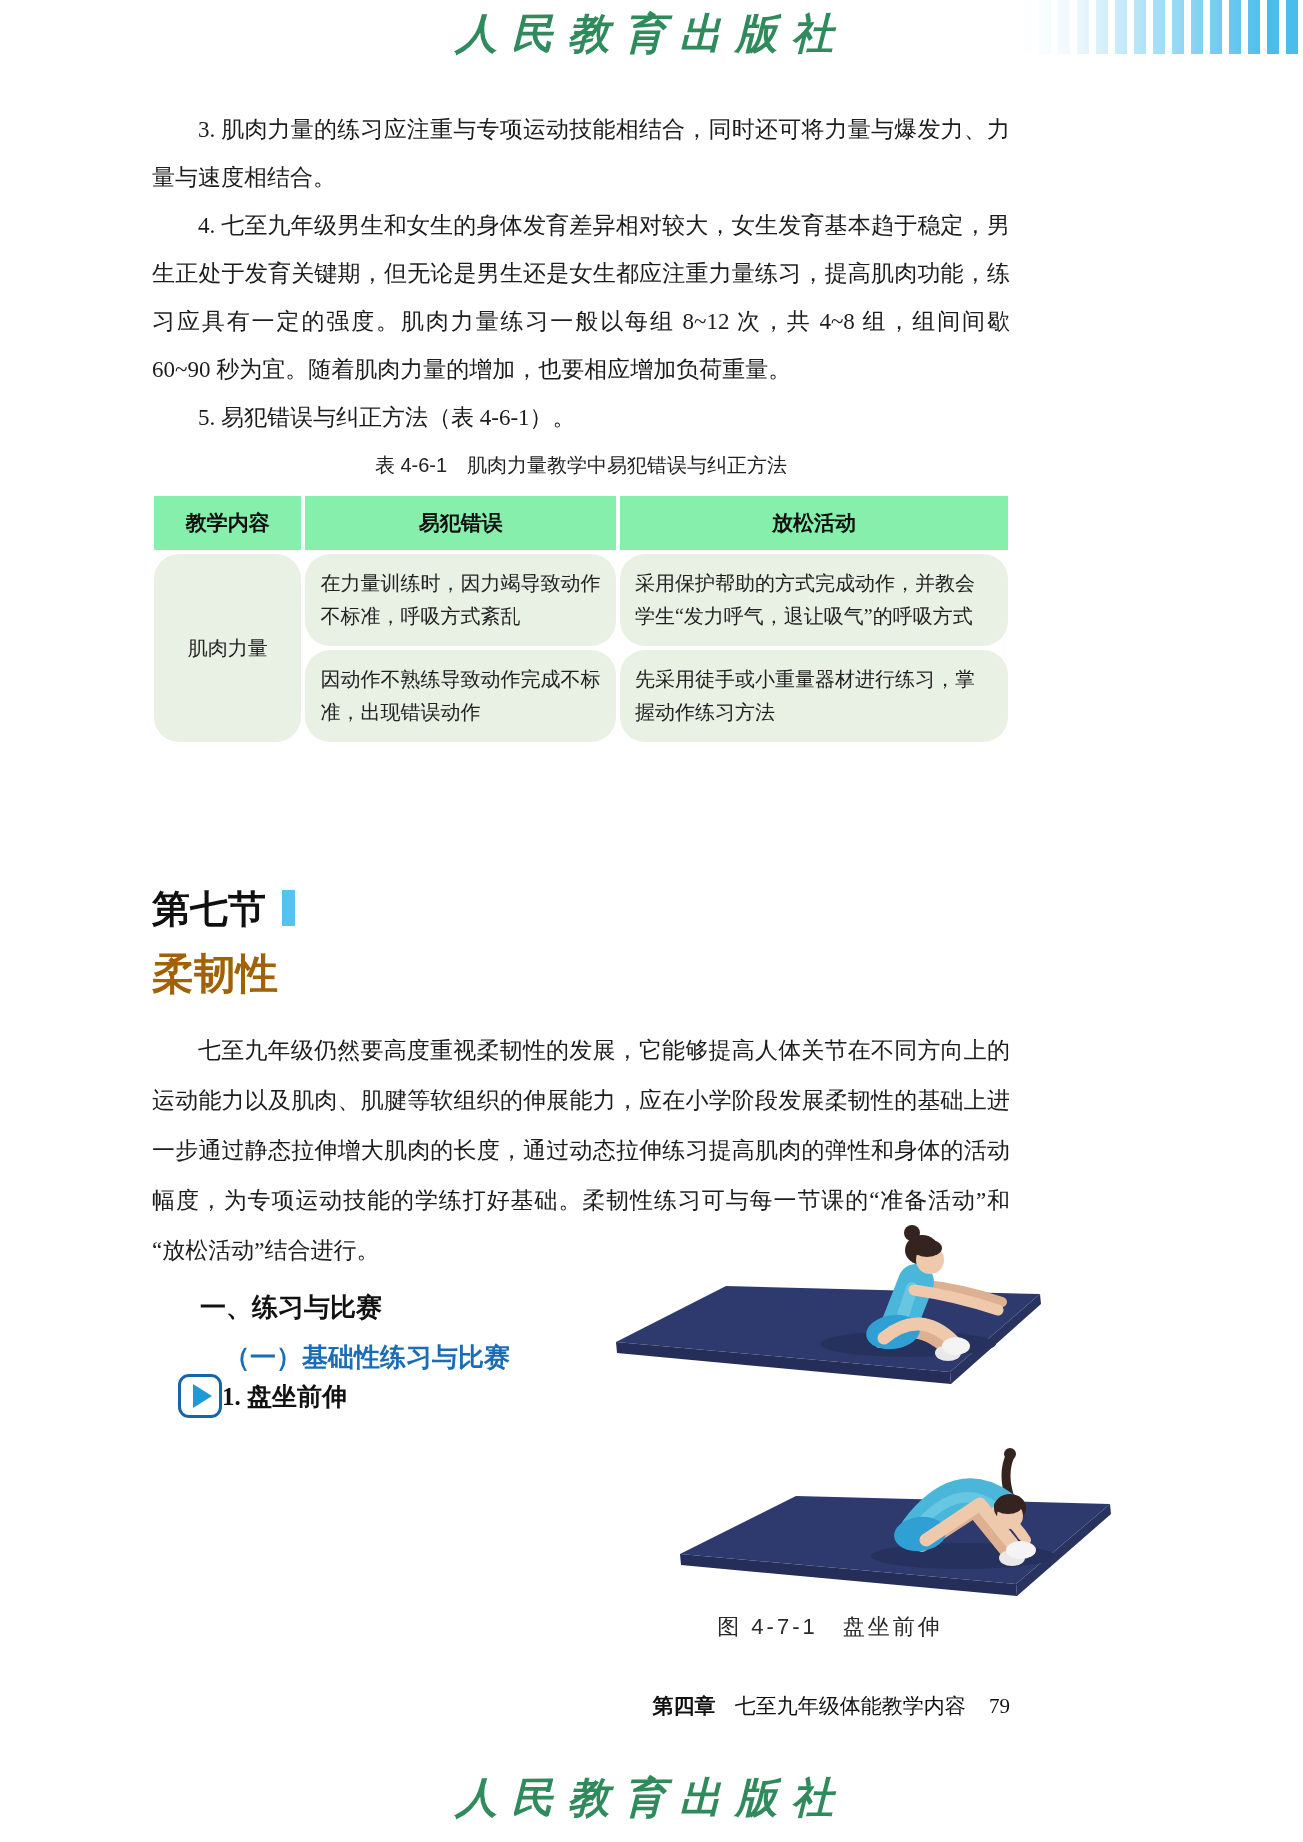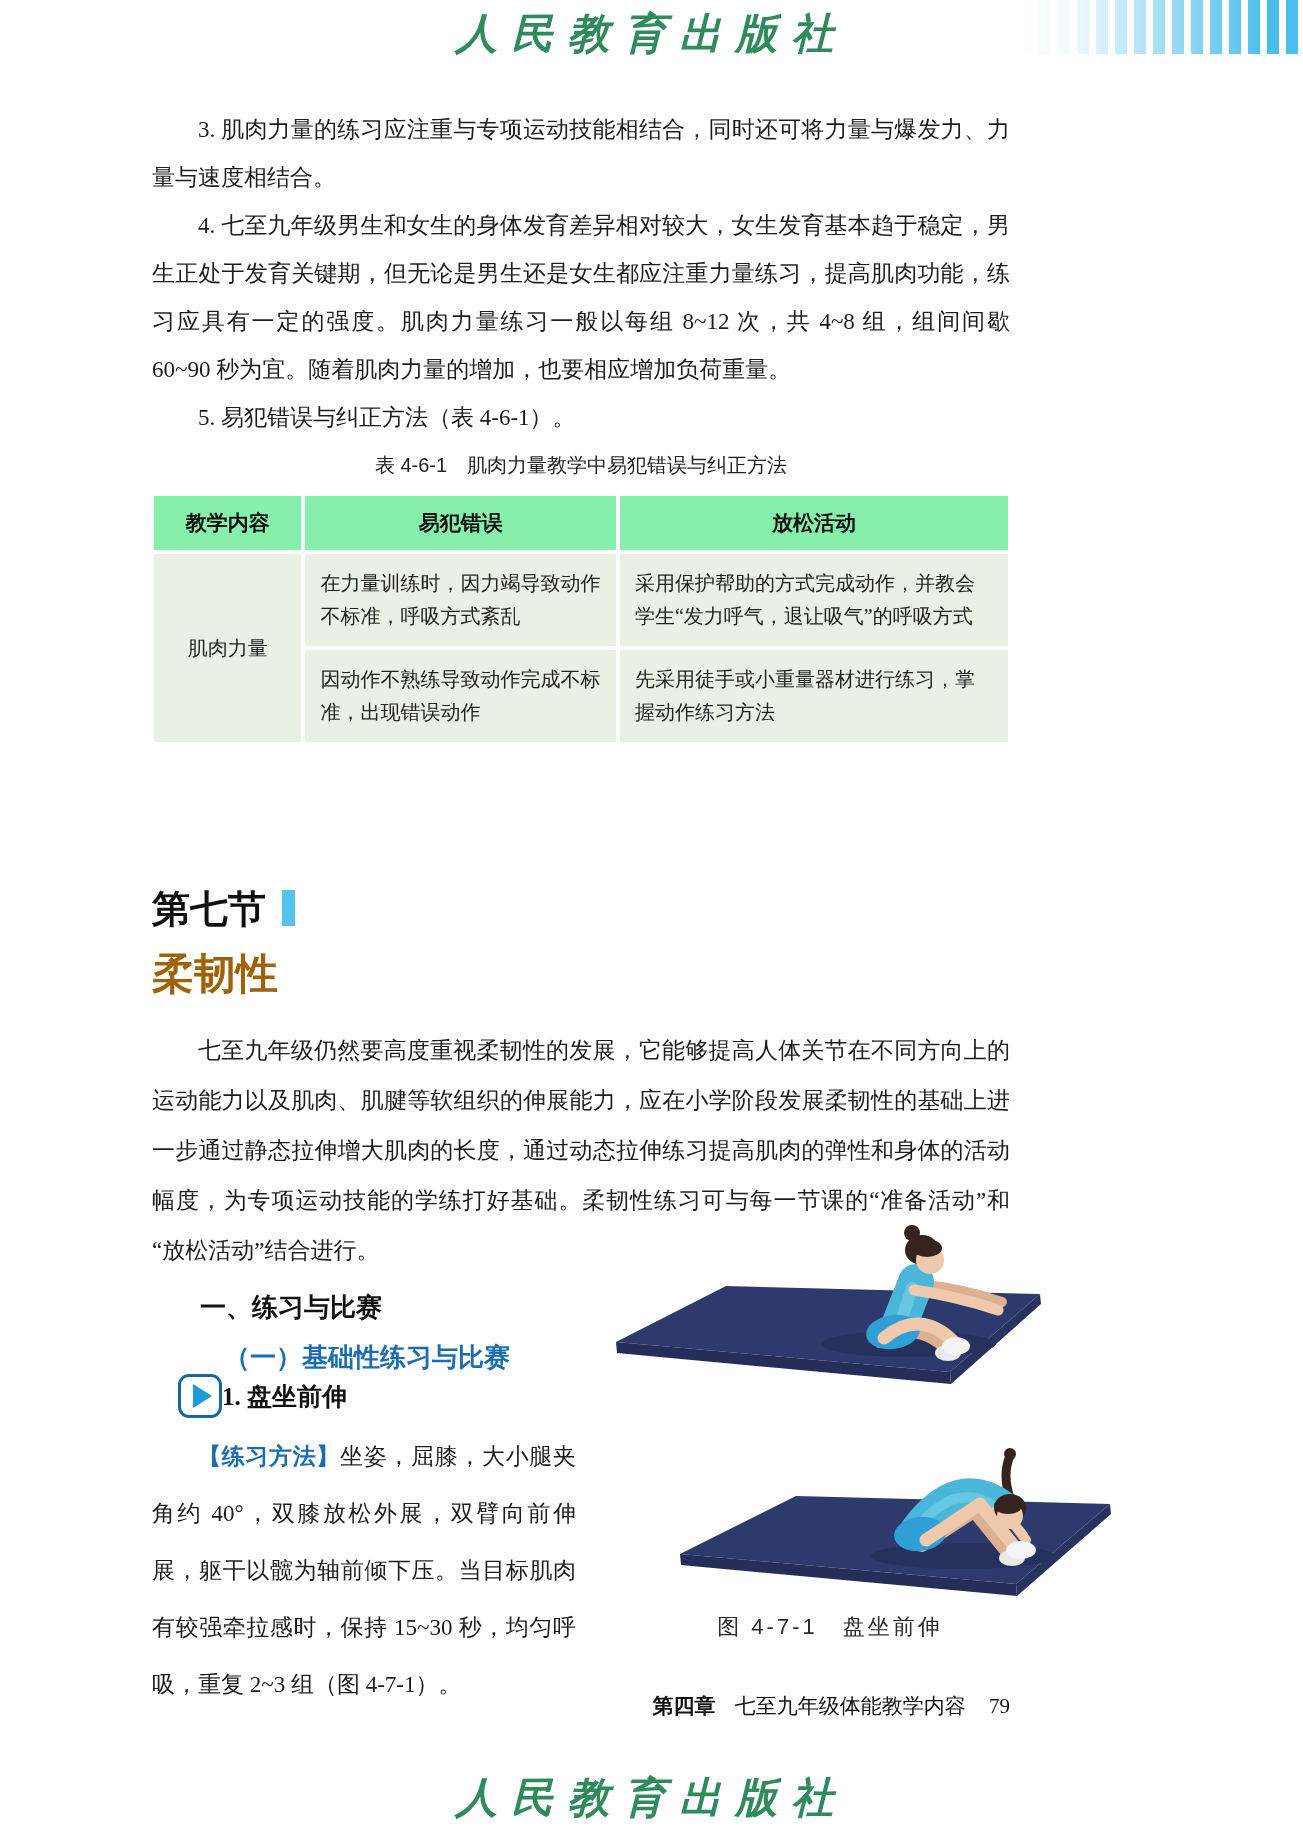--- a/index.html
+++ b/index.html
@@ -26,21 +26,21 @@
         text-align:justify;text-justify:inter-ideograph;}
   .bodytext p{margin:0;text-indent:2em;}
 
   
   .tbl-caption{position:absolute;left:152px;top:452px;width:858px;text-align:center;
         font-size:20px;color:#222;font-family:"Liberation Sans",sans-serif;}
   table.tbl{position:absolute;left:150px;top:492px;width:862px;border-collapse:separate;border-spacing:4px;}
   table.tbl th{background:#86efac;font-weight:bold;font-size:21px;padding:13px 4px;text-align:center;
         font-family:"Liberation Sans",sans-serif;color:#111;}
   table.tbl td{background:#e9f1e4;font-size:20px;line-height:33px;padding:13px 15px;
-        vertical-align:middle;text-align:left;color:#222;}
+        vertical-align:middle;text-align:left;color:#222;border-radius:25px;}
   table.tbl td.rowlabel{text-align:center;margin-top:48px;}
 
   
   .sec-num{position:absolute;left:152px;top:884px;font-size:38px;font-weight:bold;color:#101010;
         font-family:"Liberation Serif","DejaVu Serif",serif;}
   .sec-bar{display:inline-block;width:13px;height:36px;background:#55c3ef;margin-left:16px;
         vertical-align:-4px;}
   .sec-title{position:absolute;left:152px;top:946px;font-size:42px;font-weight:bold;color:#a16207;}
 
   .intro{position:absolute;left:152px;top:1026px;width:858px;font-size:23px;line-height:50px;
@@ -117,21 +117,20 @@
   <div class="h1">一、练习与比赛</div>
   <div class="h2">（一）基础性练习与比赛</div>
 
   <div class="itemrow">
     <span class="playbtn">
         <span class="tri"></span>
       </span>
     <span class="itemtitle">1. 盘坐前伸</span>
   </div>
 
-  <div class="method"><span class="mlabel">【练习方法】</span><span>坐姿，屈膝，大小腿夹角约 40°，双膝放松外展，双臂向前伸展，躯干以髋为轴前倾下压。当目标肌肉有较强牵拉感时，保持 15~30 秒，均匀呼吸，重复 2~3 组（图 4-7-1）。</span></div>
 
   <svg class="fig1" viewBox="0 0 450 195">
     <polygon points="18,142 128,86 442,94 352,172" fill="#2e3a6e"></polygon>
     <polygon points="18,142 352,172 353,184 19,153" fill="#242e59"></polygon>
     <polygon points="352,172 442,94 443,104 353,184" fill="#28335f"></polygon>
     <ellipse cx="310" cy="144" rx="88" ry="13" fill="#27315e"></ellipse>
     <path d="M320,84 Q362,88 404,102" stroke="#dcb090" stroke-width="10" fill="none" stroke-linecap="round"></path>
     <path d="M282,142 Q316,118 350,150" stroke="#dcb090" stroke-width="12" fill="none" stroke-linecap="round"></path>
     <path d="M300,128 L318,82" stroke="#4ab6d9" stroke-width="36" fill="none" stroke-linecap="round"></path>
     <path d="M302,124 L314,88" stroke="#7fd3e8" stroke-width="12" fill="none" stroke-linecap="round" opacity="0.55"></path>

